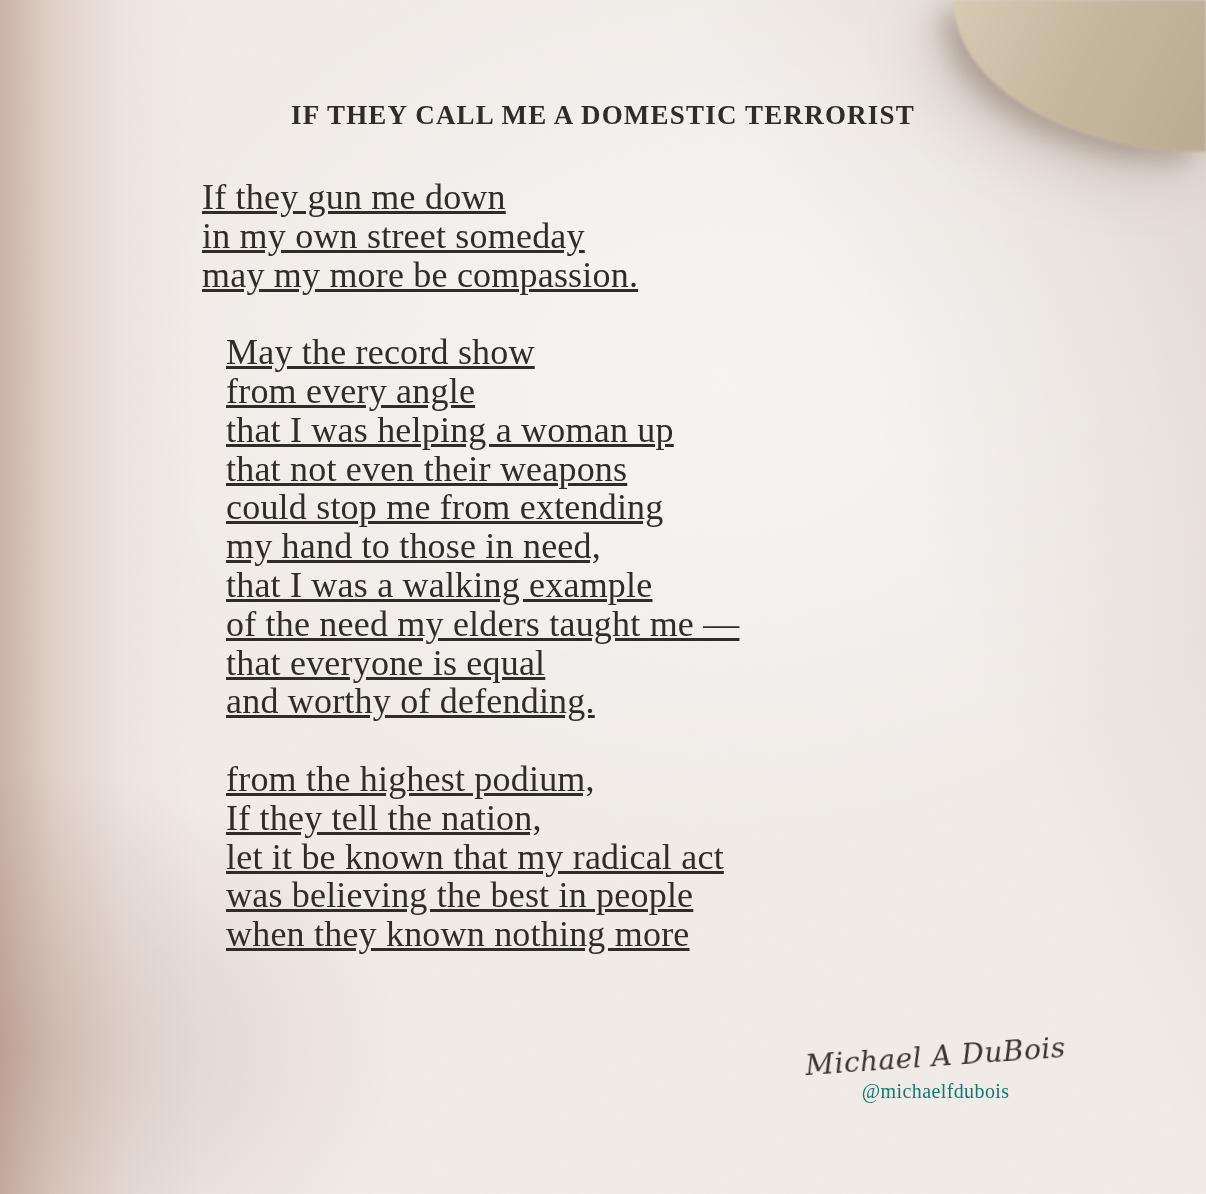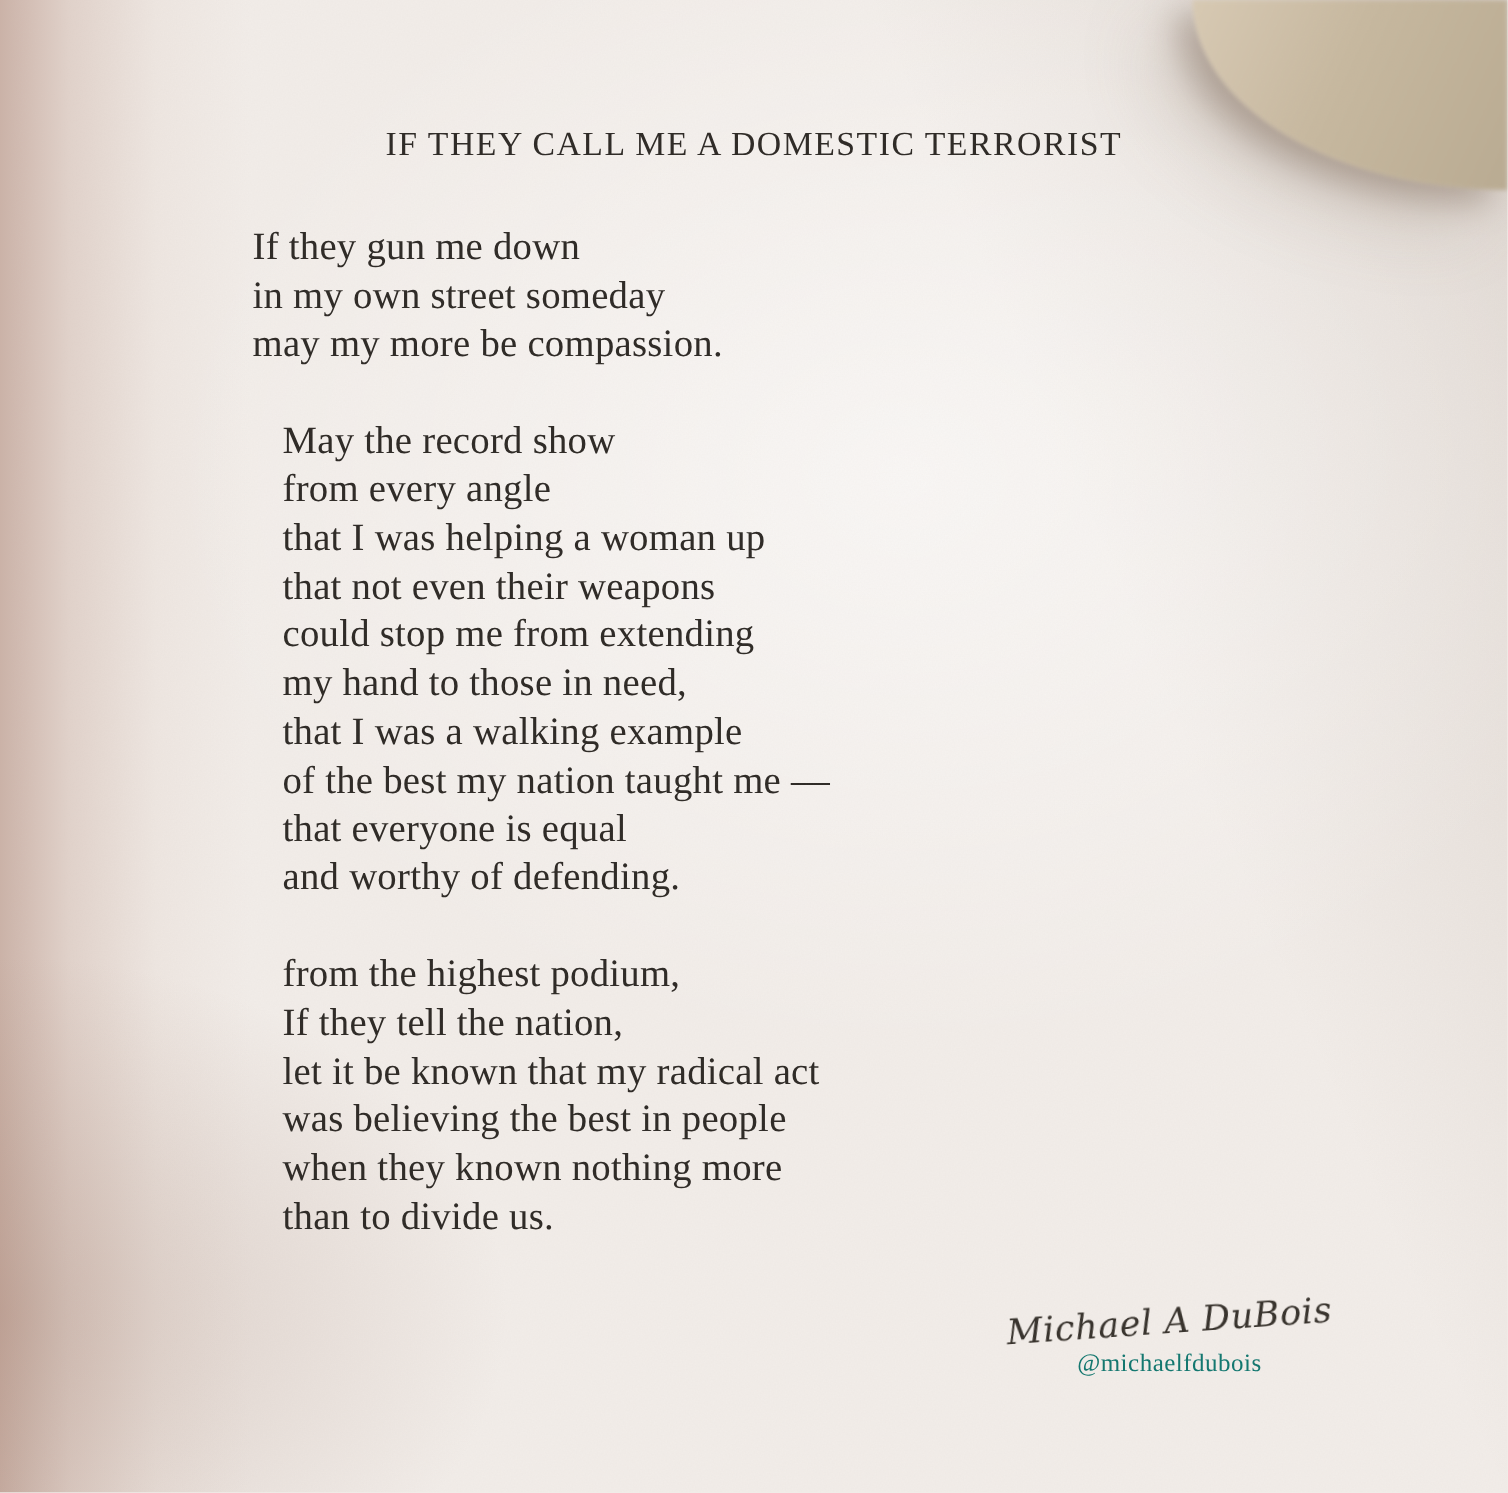--- a/index.html
+++ b/index.html
@@ -31,30 +31,31 @@
     box-shadow: -14px 10px 26px rgba(125,105,88,0.45),
                 -32px 26px 60px rgba(140,120,100,0.25);
     filter: blur(1.5px);
   }
 
   .page { position: absolute; inset: 0; z-index: 3; }
 
   .title {
     padding-top: 100px;
     text-align: center;
-    font-size: 27px; font-weight: 400;
+    font-size: 27px; font-weight: 700;
     letter-spacing: 1.2px;
     color: var(--ink, #2c2824);
   }
 
   .poem {
     margin: 47px 0 0 202px;
-    font-size: 31px;
+    font-size: 36px;
     line-height: 38.8px;
     letter-spacing: 0.2px;
+    text-decoration: underline;
   }
   .stanza + .stanza { margin-top: 38.8px; margin-left: 24px; }
 
   .sig-block {
     position: absolute; top: 1040px; right: 140px; z-index: 3;
     text-align: center;
   }
   .sig-name {
     font-family: "DejaVu Serif", serif;
     font-style: italic;
@@ -101,31 +102,30 @@
         <div class="line">may my more be compassion.</div>
       </div>
       <div class="stanza">
         <div class="line">May the record show</div>
         <div class="line">from every angle</div>
         <div class="line">that I was helping a woman up</div>
         <div class="line">that not even their weapons</div>
         <div class="line">could stop me from extending</div>
         <div class="line">my hand to those in need,</div>
         <div class="line">that I was a walking example</div>
-        <div class="line">of the best my nation taught me —</div>
+        <div class="line">of the need my elders taught me —</div>
         <div class="line">that everyone is equal</div>
         <div class="line">and worthy of defending.</div>
       </div>
       <div class="stanza">
         <div class="line">from the highest podium,</div>
         <div class="line">If they tell the nation,</div>
         <div class="line">let it be known that my radical act</div>
         <div class="line">was believing the best in people</div>
         <div class="line">when they known nothing more</div>
-        <div class="line">than to divide us.</div>
       </div>
     </div>
 </div>
 
 <div class="sig-block">
   <div class="sig-name">Michael A DuBois</div>
   <div class="sig-handle">@michaelfdubois</div>
 </div>
 
 <div class="grain"></div>

